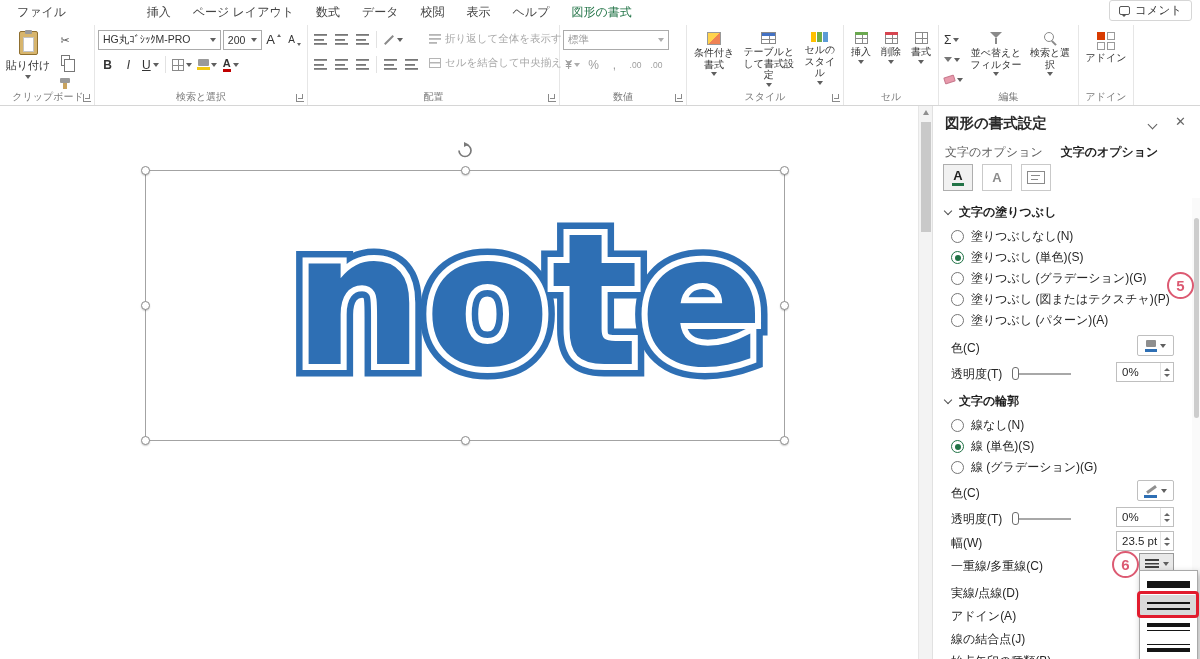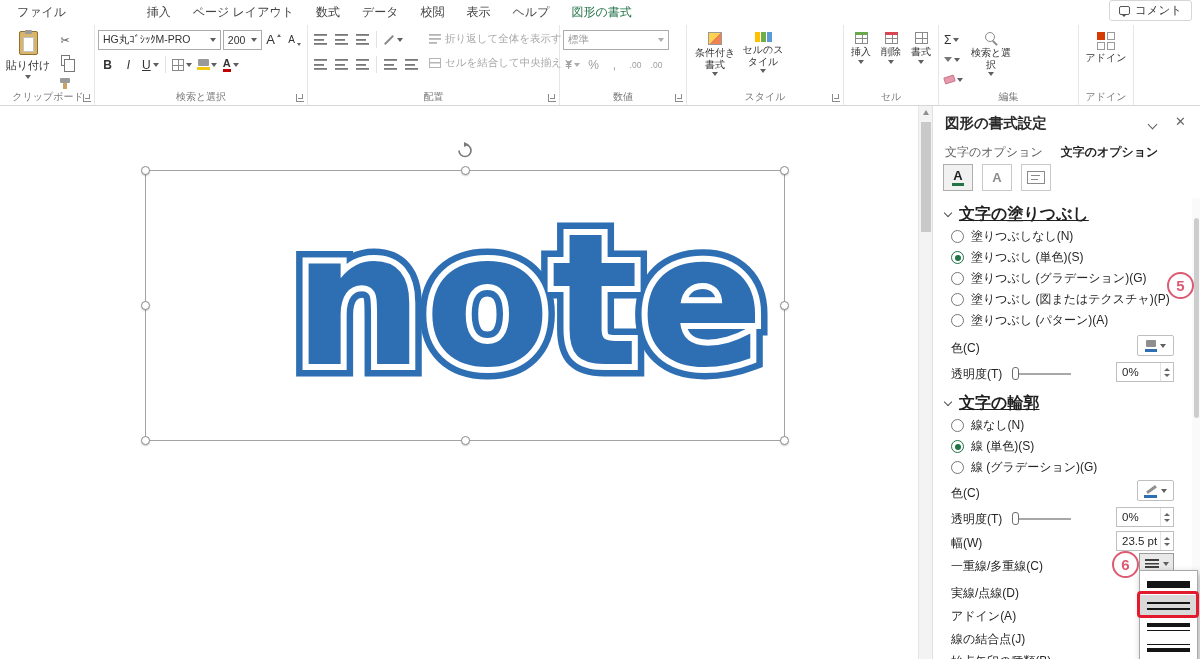--- a/index.html
+++ b/index.html
@@ -106,21 +106,21 @@
 .pchevbox{position:absolute;top:11px;right:44px;}
 .chevdn{width:7px;height:7px;border-right:1.6px solid #5f5f5f;border-bottom:1.6px solid #5f5f5f;transform:rotate(45deg);display:inline-block;}
 .ptabs{position:absolute;top:38px;left:12px;display:flex;gap:18px;font-size:12px;}
 .ptab{color:#5f5f5f;} .ptab.active{color:#1f1f1f;font-weight:700;}
 .picons{position:absolute;top:58px;left:10px;display:flex;gap:9px;}
 .picon{width:30px;height:27px;border:1px solid #c9c9c9;background:#fff;display:flex;align-items:center;justify-content:center;}
 .picon.selected{background:#f1f1f1;border-color:#aeaeae;}
 .ga{font-weight:700;font-size:13px;color:#1f1f1f;border-bottom:3px solid #217346;line-height:1.1;padding:0 1px;}
 .ga2{font-weight:700;font-size:13px;color:#8c8c8c;}
 .tbx{width:18px;height:13px;border:1px solid #8a8a8a;background:linear-gradient(#8a8a8a,#8a8a8a) 3px 3px/9px 1.3px no-repeat,linear-gradient(#8a8a8a,#8a8a8a) 3px 7px/7px 1.3px no-repeat;}
-.sect{position:absolute;left:12px;display:flex;align-items:center;gap:8px;font-weight:700;font-size:16px;color:#1f1f1f;text-decoration:underline;}
+.sect{position:absolute;left:12px;display:flex;align-items:center;gap:8px;font-weight:700;font-size:12px;color:#1f1f1f;}
 .chev{width:6px;height:6px;border-right:1.6px solid #4f4f4f;border-bottom:1.6px solid #4f4f4f;transform:rotate(45deg);margin-top:-3px;flex:none;}
 .prow{position:absolute;left:18px;display:flex;align-items:center;gap:7px;height:17px;}
 .radio{width:13px;height:13px;border-radius:50%;border:1px solid #767676;background:#fff;position:relative;flex:none;}
 .radio.sel{border-color:#217346;}
 .radio.sel::after{content:"";position:absolute;inset:2.5px;border-radius:50%;background:#217346;}
 .plbl{position:absolute;left:18px;font-size:12px;}
 .colorbtn{position:absolute;right:26px;width:37px;height:21px;border:1px solid #bfbfbf;border-radius:2px;display:flex;align-items:center;justify-content:center;gap:4px;background:#fff;}
 .fillic{width:10px;height:7px;background:#8f8f8f;border-radius:1px;position:relative;margin-top:-4px;}
 .fillic::after{content:"";position:absolute;left:-1px;bottom:-5px;width:12px;height:3px;background:#2e6fb4;}
 .penic{width:12px;height:10px;position:relative;margin-top:-4px;}
@@ -338,20 +338,25 @@
       <span class="launcher"></span>
     </div>
 
     <div class="rgroup" style="width:157px">
       <div style="display:flex;gap:2px;">
         <div class="stack" style="width:50px">
           <span class="cficon"></span>
           <span>条件付き書式</span>
             <span class="cv"></span>
         </div>
+        <div class="stack" style="width:60px">
+          <span class="tblicon"></span>
+          <span>テーブルとして書式設定</span>
+            <span class="cv"></span>
+        </div>
         <div class="stack" style="width:42px">
           <span class="csicon"></span>
           <span>セルのスタイル</span>
             <span class="cv"></span>
         </div>
       </div>
       <div class="glabel">スタイル</div>
       <span class="launcher"></span>
     </div>
 
@@ -384,20 +389,25 @@
               <span class="cv"></span>
             </div>
           <div class="edrow">
               <span class="filldn"></span>
               <span class="cv"></span>
             </div>
           <div class="edrow">
               <span class="erasic"></span>
               <span class="cv"></span>
             </div>
+        </div>
+        <div class="stack" style="width:56px">
+          <span class="sorticon"></span>
+          <span>並べ替えとフィルター</span>
+            <span class="cv"></span>
         </div>
         <div class="stack" style="width:46px">
           <span class="magicon"></span>
           <span>検索と選択</span>
             <span class="cv"></span>
         </div>
       </div>
       <div class="glabel">編集</div>
     </div>
 

